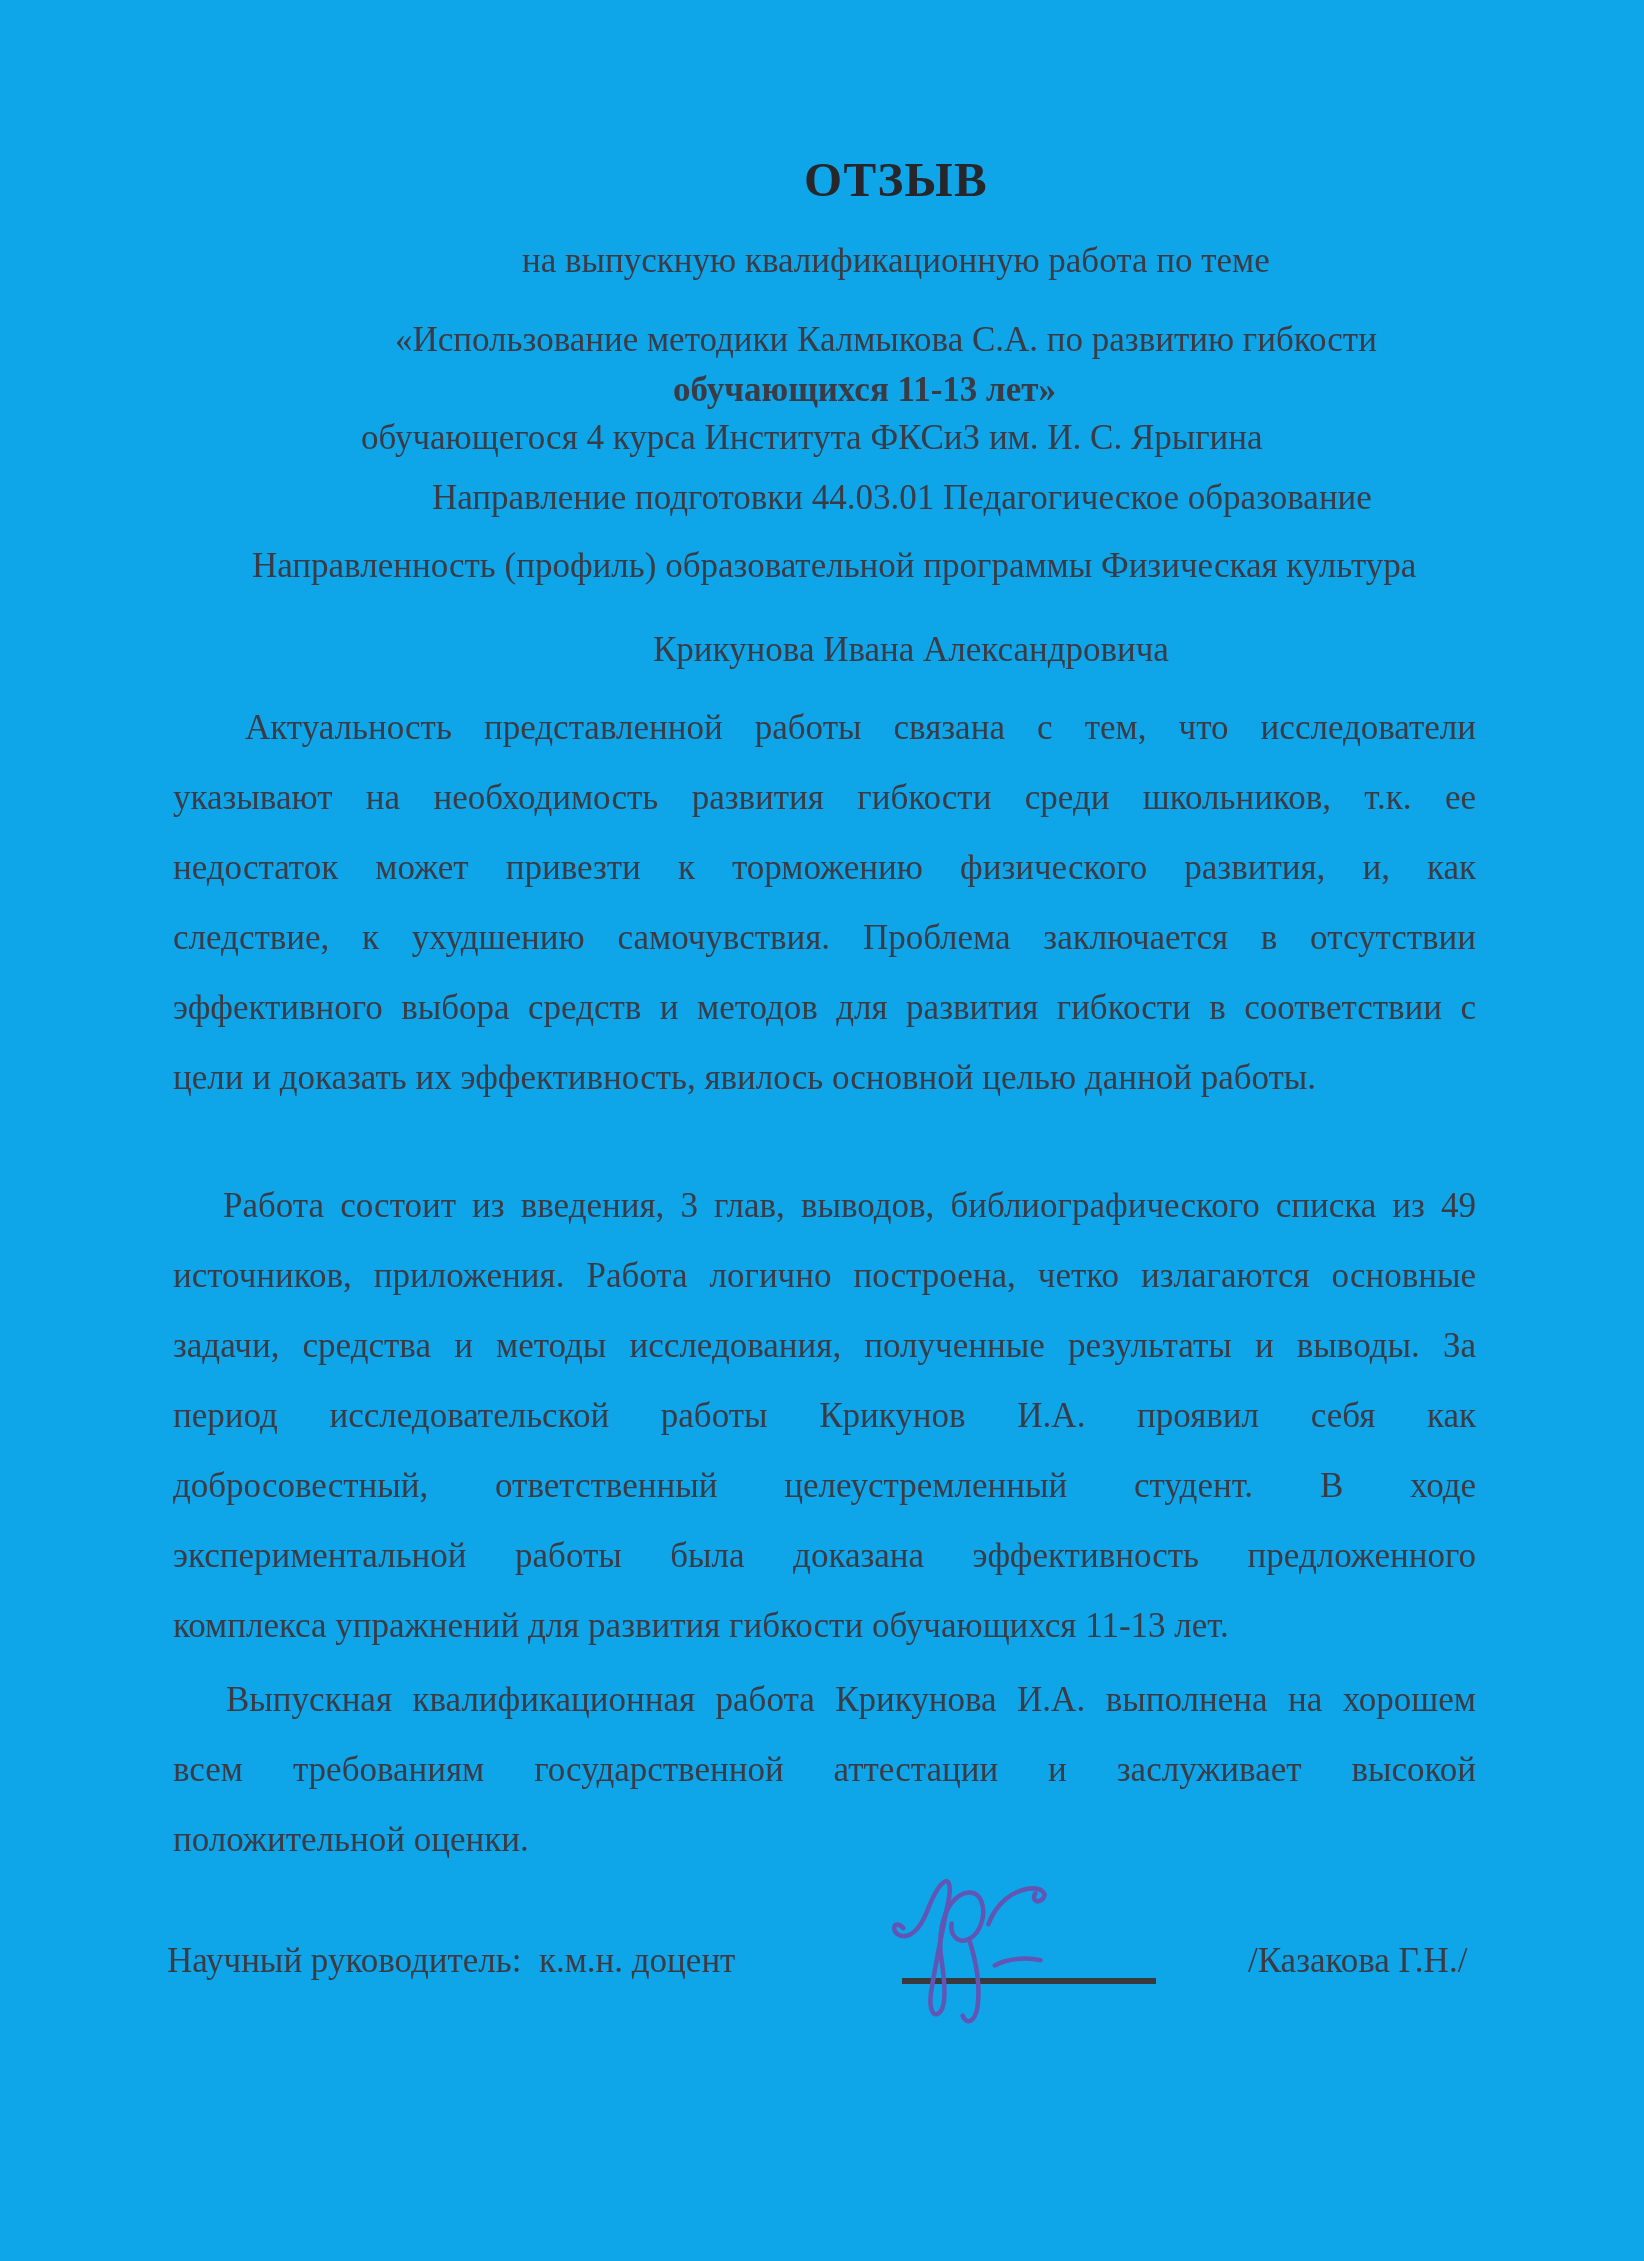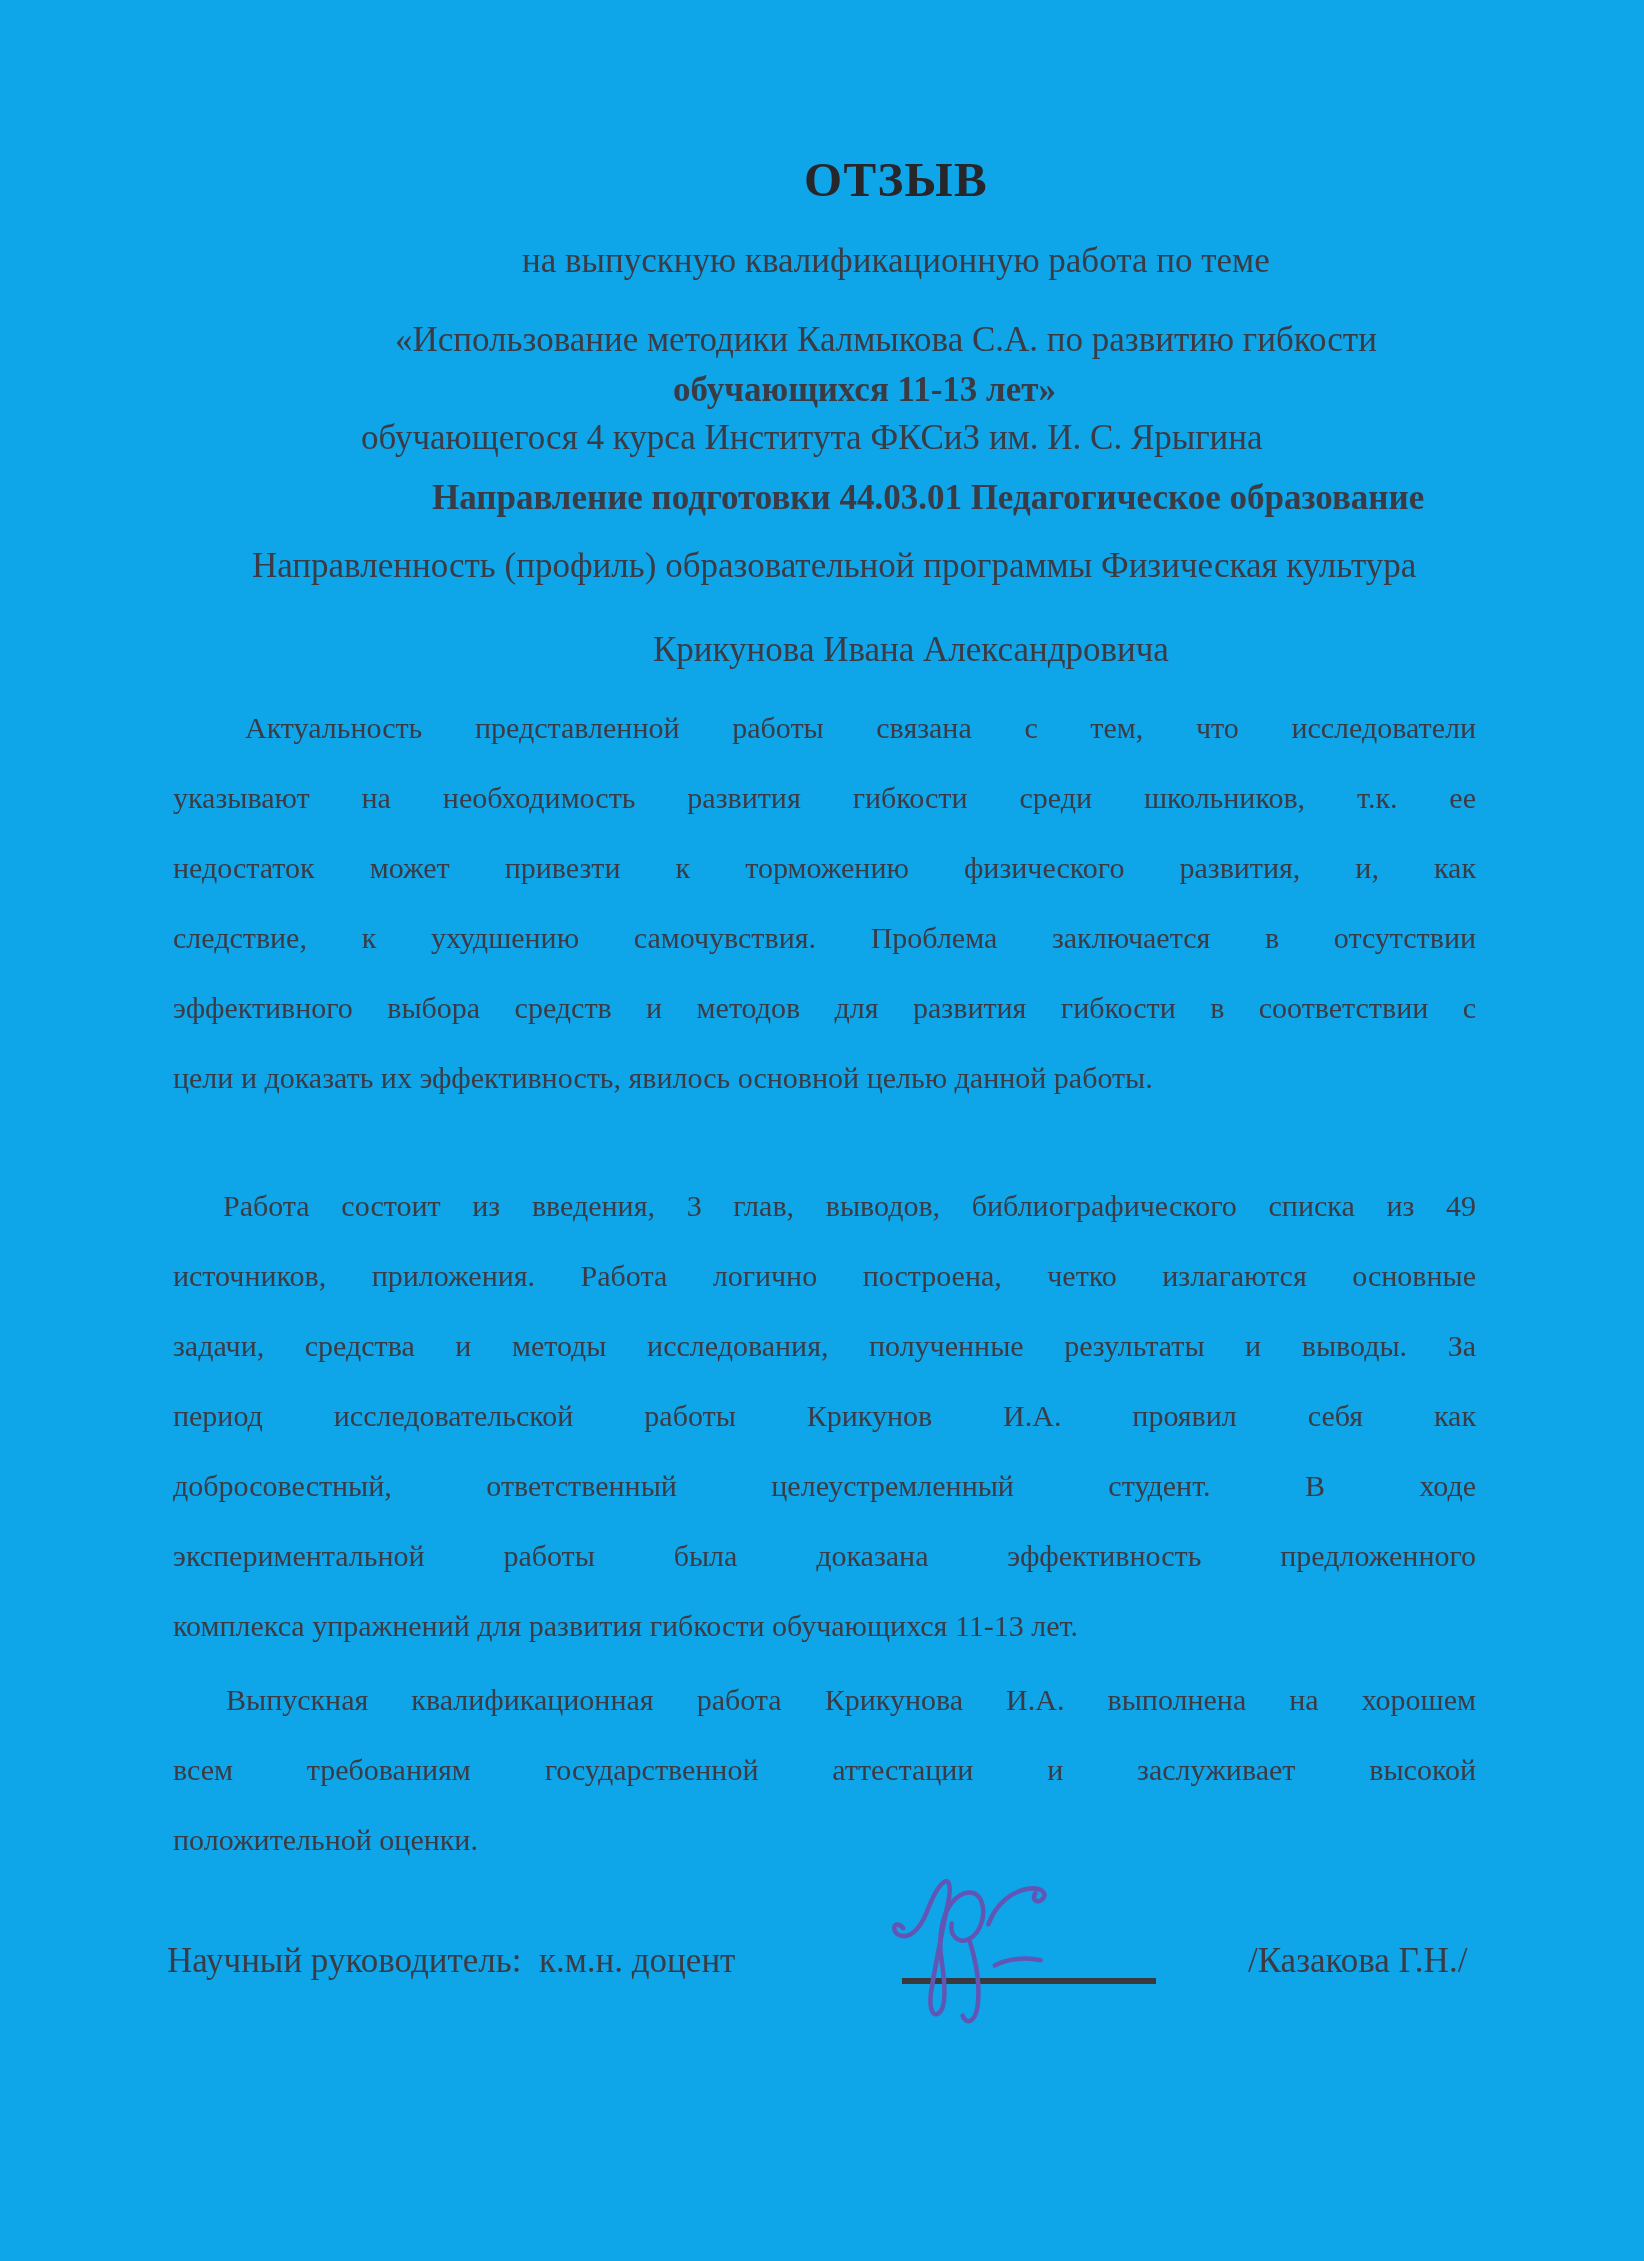--- a/index.html
+++ b/index.html
@@ -36,30 +36,30 @@
     line-height: 58px;
     font-weight: bold;
     letter-spacing: 1.3px;
     color: var(--title_ink, #26262b);
     white-space: pre;
   }
   .h-subtitle   { left: 522px;  top: 235px; }
   .h-theme1     { left: 395px;  top: 314px; }
   .h-theme2     { left: 673px; top: 364px; font-weight: bold; }
   .h-student    { left: 361px;  top: 412px; }
-  .h-direction  { left: 432px;  top: 472px; font-weight: bold; }
+  .h-direction  { left: 432px;  top: 472px; }
   .h-profile    { left: 252px;  top: 540px; }
   .h-name       { left: 653px; top: 624px; }
 
   
   .para {
     position: absolute;
     left: 173px;
     width: 1303px;
-    font-size: 30px;
+    font-size: 35px;
   }
   .para .line {
     height: 70px;
     line-height: 70px;
     text-align: justify;
     text-align-last: justify;
     white-space: normal;
   }
   .para .line.lastline {
     text-align: left;

